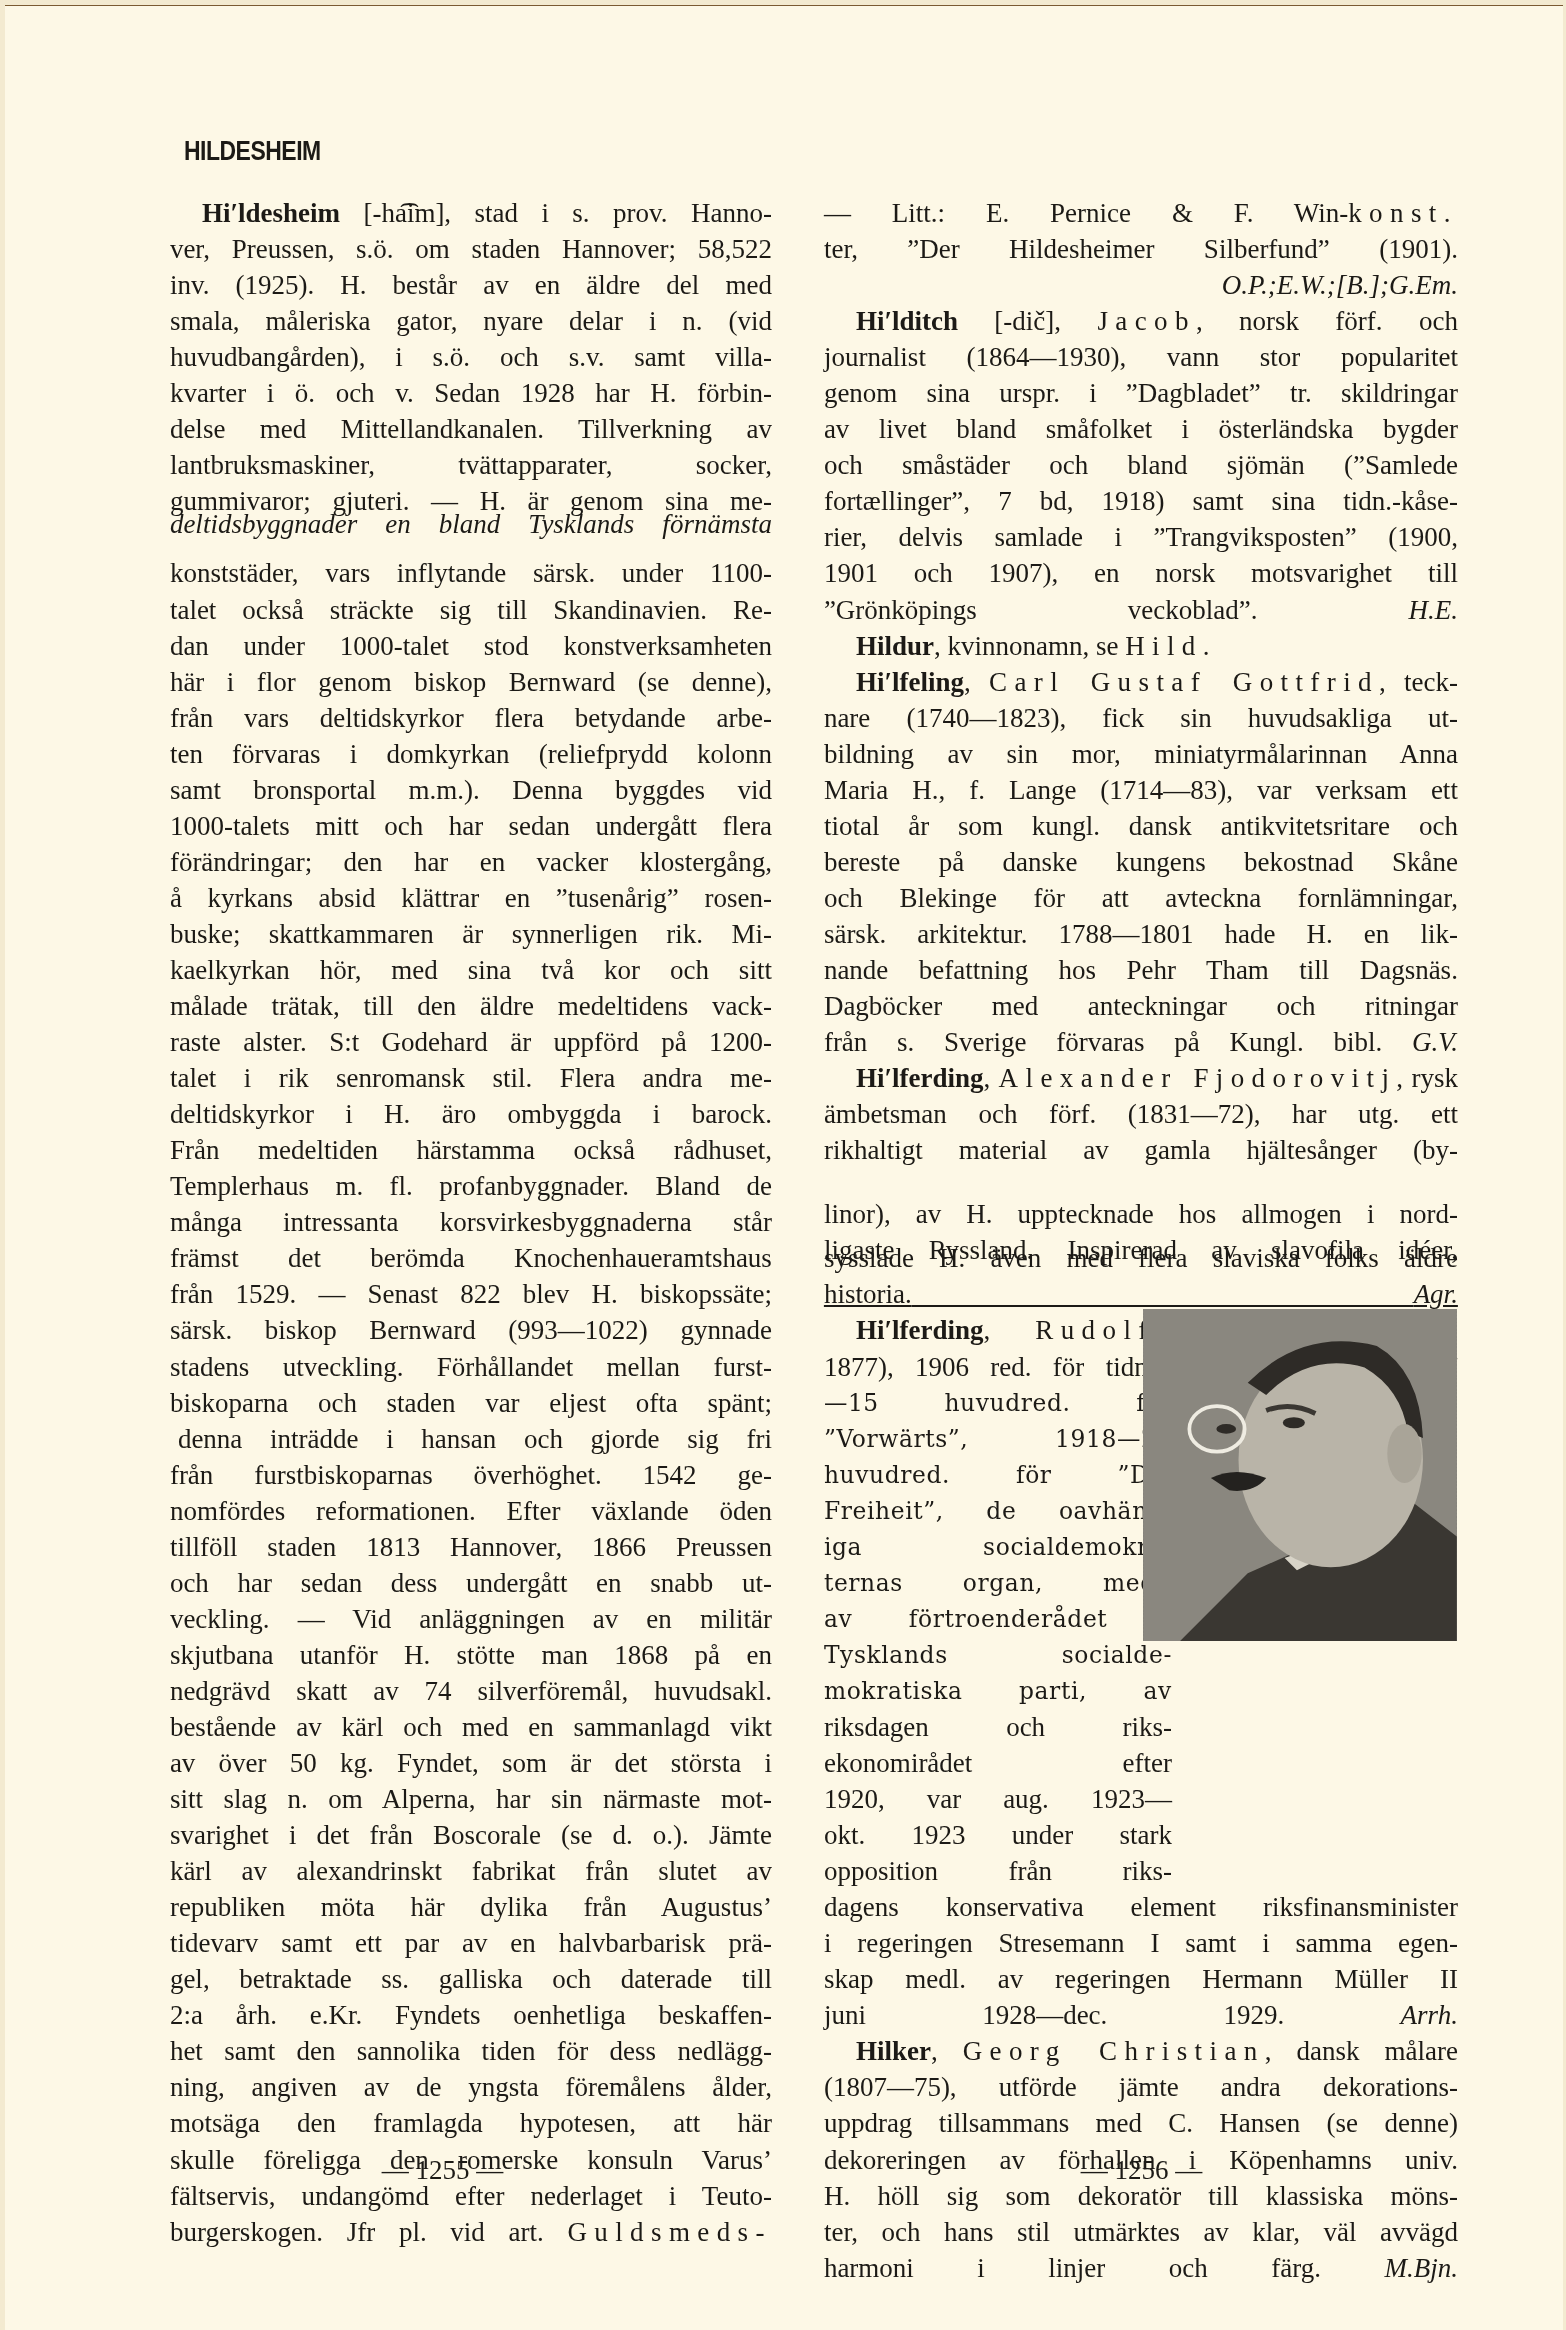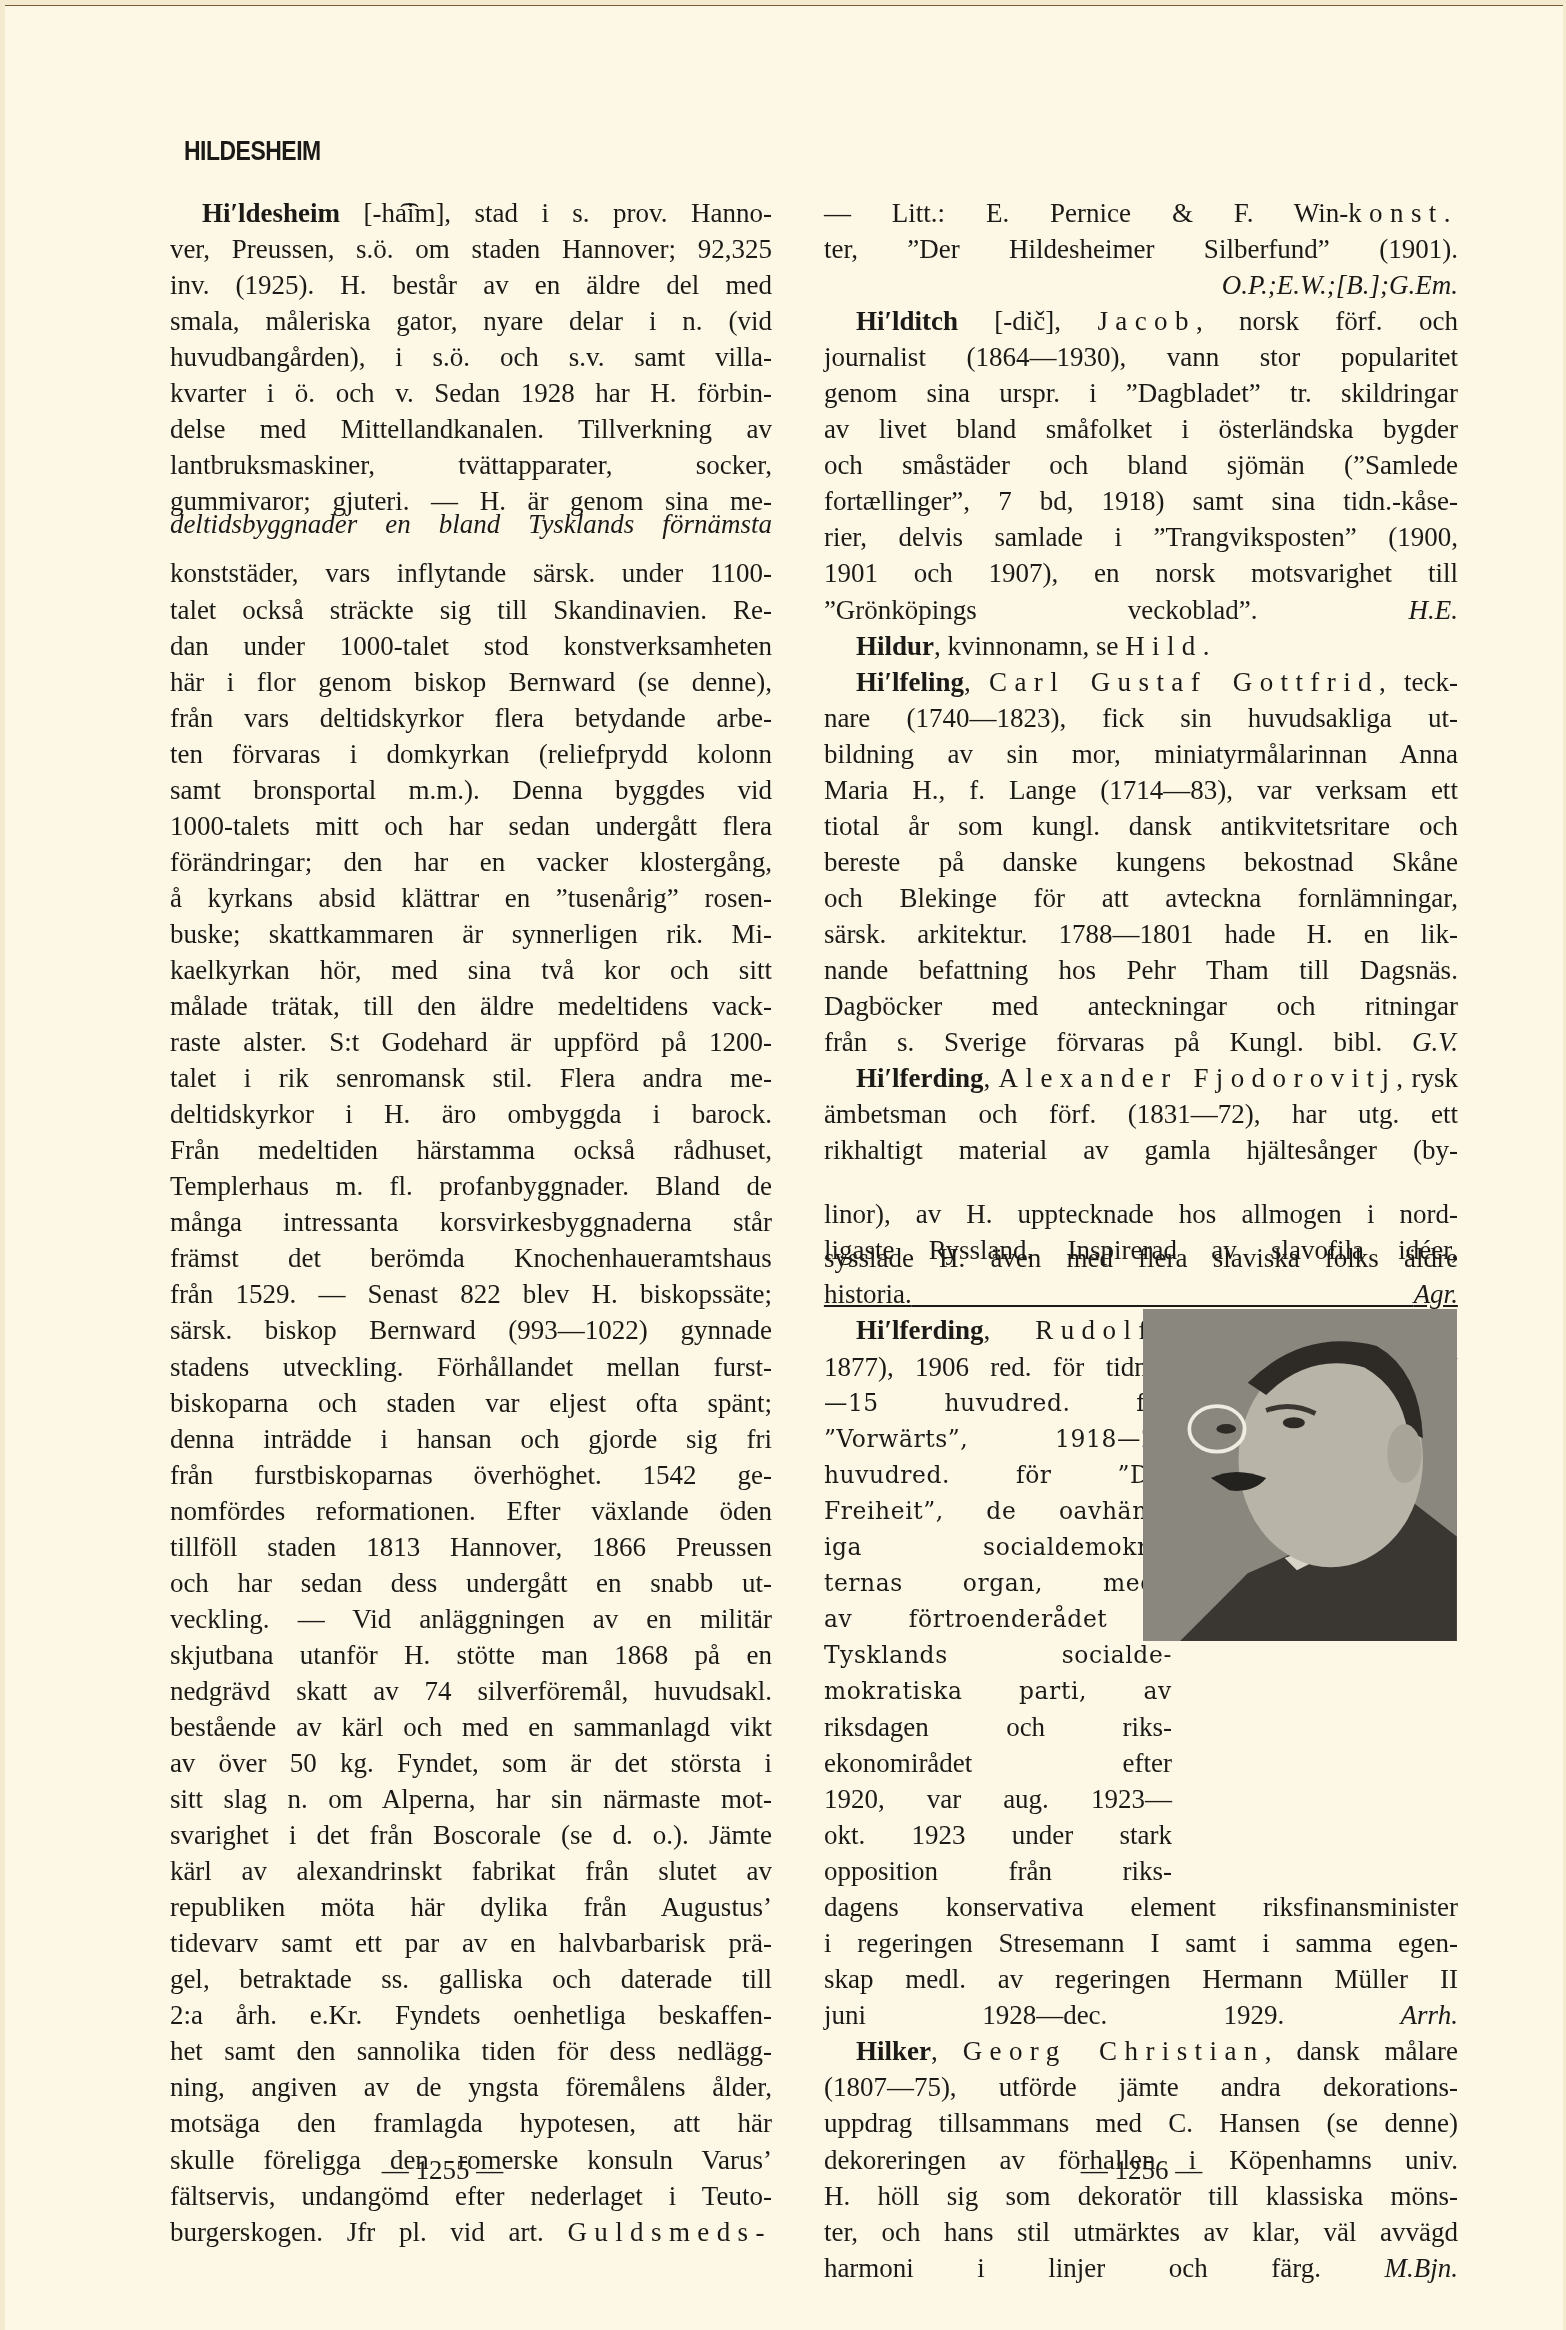--- a/index.html
+++ b/index.html
@@ -51,21 +51,21 @@
   .portrait svg { width: 100%; height: 100%; display: block; }
 </style>
 </head>
 <body>
 
 <div class="page">
   <div class="running-head">HILDESHEIM</div>
 
   <div class="col col-left" id="col-left">
       <div class="line indent" style="top: 189px;"><span class="hw">Hi′ldesheim</span><span> [-ha͡im], stad i s. prov. Hanno-</span></div>
-      <div class="line" style="top: 225px;"><span>ver, Preussen, s.ö. om staden Hannover; 92,325</span></div>
+      <div class="line" style="top: 225px;"><span>ver, Preussen, s.ö. om staden Hannover; 58,522</span></div>
       <div class="line" style="top: 261px;"><span>inv. (1925). H. består av en äldre del med</span></div>
       <div class="line" style="top: 297px;"><span>smala, måleriska gator, nyare delar i n. (vid</span></div>
       <div class="line" style="top: 333px;"><span>huvudbangården), i s.ö. och s.v. samt villa-</span></div>
       <div class="line" style="top: 369px;"><span>kvarter i ö. och v. Sedan 1928 har H. förbin-</span></div>
       <div class="line" style="top: 405px;"><span>delse med Mittellandkanalen. Tillverkning av</span></div>
       <div class="line" style="top: 441px;"><span>lantbruksmaskiner, tvättapparater, socker,</span></div>
       <div class="line" style="top: 477px;"><span>gummivaror; gjuteri. — H. är genom sina me-</span></div>
       <div class="line" style="top: 500px; font-style: italic;"><span>deltidsbyggnader en bland Tysklands förnämsta</span></div>
       <div class="line" style="top: 549px;"><span>konststäder, vars inflytande särsk. under 1100-</span></div>
       <div class="line" style="top: 586px;"><span>talet också sträckte sig till Skandinavien. Re-</span></div>
@@ -84,21 +84,21 @@
       <div class="line" style="top: 1054px;"><span>talet i rik senromansk stil. Flera andra me-</span></div>
       <div class="line" style="top: 1090px;"><span>deltidskyrkor i H. äro ombyggda i barock.</span></div>
       <div class="line" style="top: 1126px;"><span>Från medeltiden härstamma också rådhuset,</span></div>
       <div class="line" style="top: 1162px;"><span>Templerhaus m. fl. profanbyggnader. Bland de</span></div>
       <div class="line" style="top: 1198px;"><span>många intressanta korsvirkesbyggnaderna står</span></div>
       <div class="line" style="top: 1234px;"><span>främst det berömda Knochenhaueramtshaus</span></div>
       <div class="line" style="top: 1270px;"><span>från 1529. — Senast 822 blev H. biskopssäte;</span></div>
       <div class="line" style="top: 1306px;"><span>särsk. biskop Bernward (993—1022) gynnade</span></div>
       <div class="line" style="top: 1343px;"><span>stadens utveckling. Förhållandet mellan furst-</span></div>
       <div class="line" style="top: 1379px;"><span>biskoparna och staden var eljest ofta spänt;</span></div>
-      <div class="line" style="top: 1415px;"><span>denna inträdde i hansan och gjorde sig fri</span></div>
+      <div class="line" style="top: 1415px; margin-left: 8px;"><span>denna inträdde i hansan och gjorde sig fri</span></div>
       <div class="line" style="top: 1451px;"><span>från furstbiskoparnas överhöghet. 1542 ge-</span></div>
       <div class="line" style="top: 1487px;"><span>nomfördes reformationen. Efter växlande öden</span></div>
       <div class="line" style="top: 1523px;"><span>tillföll staden 1813 Hannover, 1866 Preussen</span></div>
       <div class="line" style="top: 1559px;"><span>och har sedan dess undergått en snabb ut-</span></div>
       <div class="line" style="top: 1595px;"><span>veckling. — Vid anläggningen av en militär</span></div>
       <div class="line" style="top: 1631px;"><span>skjutbana utanför H. stötte man 1868 på en</span></div>
       <div class="line" style="top: 1667px;"><span>nedgrävd skatt av 74 silverföremål, huvudsakl.</span></div>
       <div class="line" style="top: 1703px;"><span>bestående av kärl och med en sammanlagd vikt</span></div>
       <div class="line" style="top: 1739px;"><span>av över 50 kg. Fyndet, som är det största i</span></div>
       <div class="line" style="top: 1775px;"><span>sitt slag n. om Alperna, har sin närmaste mot-</span></div>

